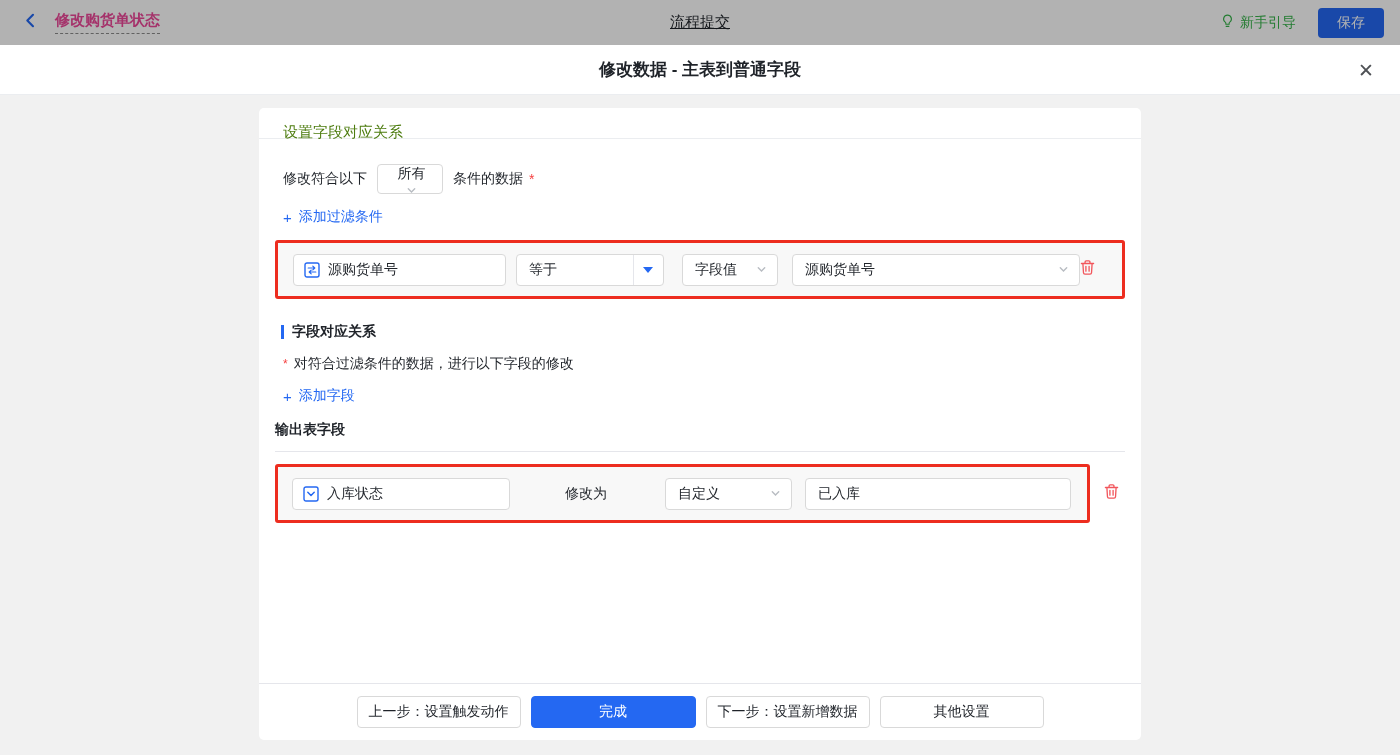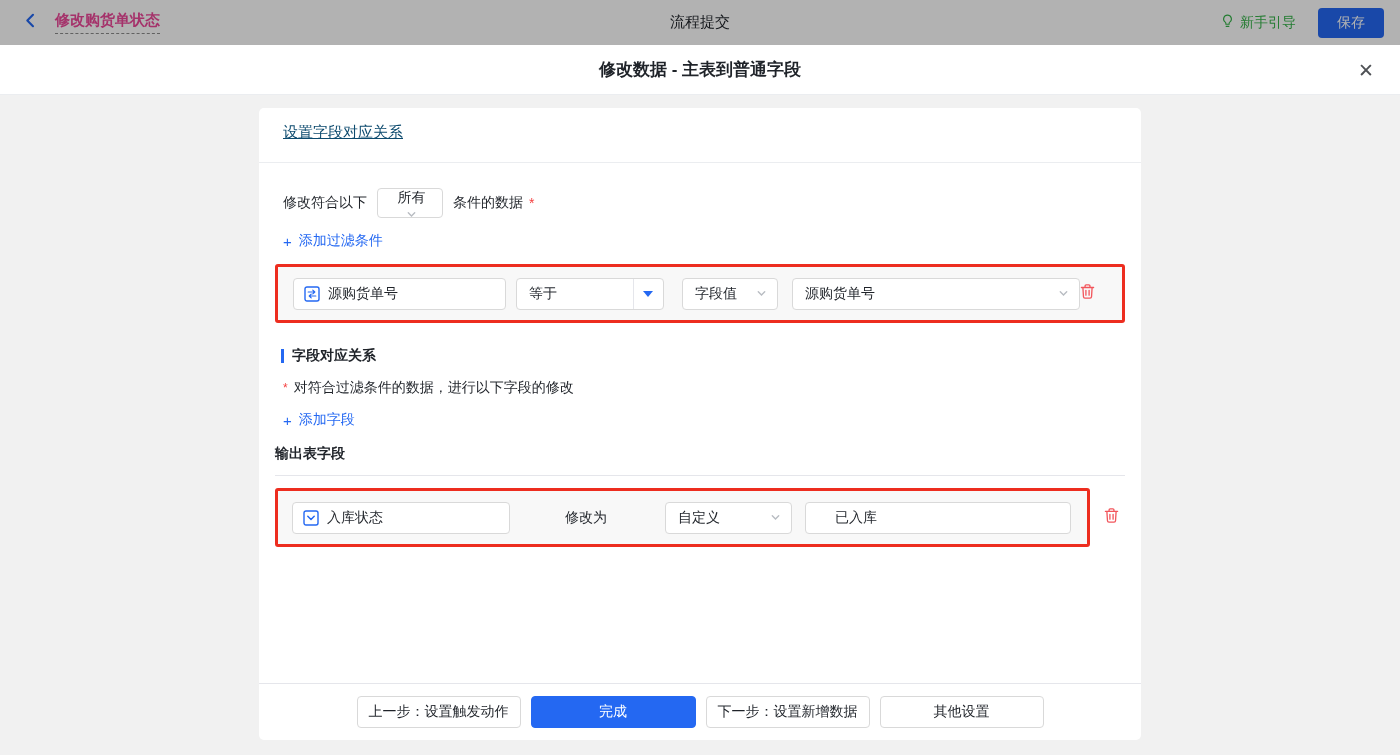--- a/index.html
+++ b/index.html
@@ -6,40 +6,40 @@
   html,body { width:1400px; height:755px; overflow:hidden;
     font-family:"Liberation Sans","DejaVu Sans",sans-serif; color:#1f2329; background:#fff; }
 
   
   .topbar { position:relative; height:45px; background:#fff; display:flex; align-items:center; }
   .topbar::after { content:""; position:absolute; inset:0; background:rgba(0,0,0,0.30); pointer-events:none; }
   .tb-left { display:flex; align-items:center; padding-left:22px; }
   .tb-back { display:flex; align-items:center; cursor:pointer; }
   .tb-title { margin-left:16px; font-size:15px; font-weight:600; color:#ec4899;
     border-bottom:1px dashed #8c8c8c; padding-bottom:3px; }
-  .tb-center { position:absolute; left:0; right:0; text-align:center; font-size:15px; color:#1f2329; }
+  .tb-center { position:absolute; left:0; right:0; text-align:center; font-size:15px; color:#1f2329;text-decoration:underline; }
   .tb-right { margin-left:auto; display:flex; align-items:center; padding-right:16px; position:relative; }
   .tb-guide { display:flex; align-items:center; color:#36b34a; font-size:14px; margin-right:22px; cursor:pointer; }
   .tb-guide span { margin-left:5px; }
   .tb-save { width:66px; height:30px; background:#2468f2; color:#fff; font-size:14px;
     border:none; border-radius:4px; cursor:pointer; font-family:inherit; }
 
   
   .modal-header { position:relative; height:50px; background:#fff; display:flex;
     align-items:center; justify-content:center; border-bottom:1px solid #ebedf0; }
   .modal-title { font-size:17px; font-weight:700; }
   .modal-close { position:absolute; right:26px; top:50%; transform:translateY(-50%);
     font-size:19px; color:#4e5155; cursor:pointer; line-height:1; }
 
   
   .page-body { height:660px; background:#f1f1f1; }
   .card { width:882px; height:632px; margin:0 auto; position:relative; top:13px;
     background:#fff; border-radius:5px; display:flex; flex-direction:column; }
-  .card-header { height:55px; line-height:47px; padding-left:24px; font-size:15px;
-    color:#0c4a6e; border-bottom:1px solid #ebedf0; flex:none;text-decoration:underline; }
+  .card-header { height:31px; line-height:47px; padding-left:24px; font-size:15px;
+    color:#4d7c0f; border-bottom:1px solid #ebedf0; flex:none; }
   .card-body { flex:1; padding:0 16px; }
 
   .section-title { display:flex; align-items:center; margin:32px 0 0 6px;
     font-size:14px; font-weight:700; }
   .section-title .bar { width:3px; height:14px; background:#2468f2; margin-right:8px; }
   .section-title.second { margin-top:24px; }
 
   .match-row { display:flex; align-items:center; margin:25px 0 0 8px; font-size:14px; }
   .mini-select { width:66px; height:30px; border:1px solid #d9d9d9; border-radius:4px;
     background:#fff; display:flex; align-items:center; justify-content:space-between;
@@ -67,21 +67,21 @@
   .sel-op .op-text { padding-left:12px; }
   .op-caret-box { width:30px; height:100%; border-left:1px solid #e5e6eb;
     display:flex; align-items:center; justify-content:center; }
   .caret-down { width:0; height:0; border-left:5px solid transparent;
     border-right:5px solid transparent; border-top:6px solid #2468f2; }
   .sel-type { width:98px; margin-left:18px; }
   .sel-value { width:295px; margin-left:14px; }
   .sel-mode { width:127px; margin-left:58px; }
 
   .text-input { width:266px; height:32px; background:#fff; border:1px solid #d9d9d9;
-    border-radius:4px; display:flex; align-items:center; padding:0 29px; font-size:14px;
+    border-radius:4px; display:flex; align-items:center; padding:0 12px; font-size:14px;
     margin-left:13px; cursor:text; }
 
   .trash { display:flex; align-items:center; cursor:pointer; }
   .trash.in-row { margin-left:auto; margin-right:12px; }
   .trash.outside { margin-left:14px; }
 
   .modify-label { margin-left:55px; font-size:14px; }
 
   .desc-row { display:flex; align-items:flex-start; margin:14px 0 0 8px; font-size:14px; }
   .desc-row .req-s { color:#f53f3f; font-size:12px; margin:2px 6px 0 0; }

